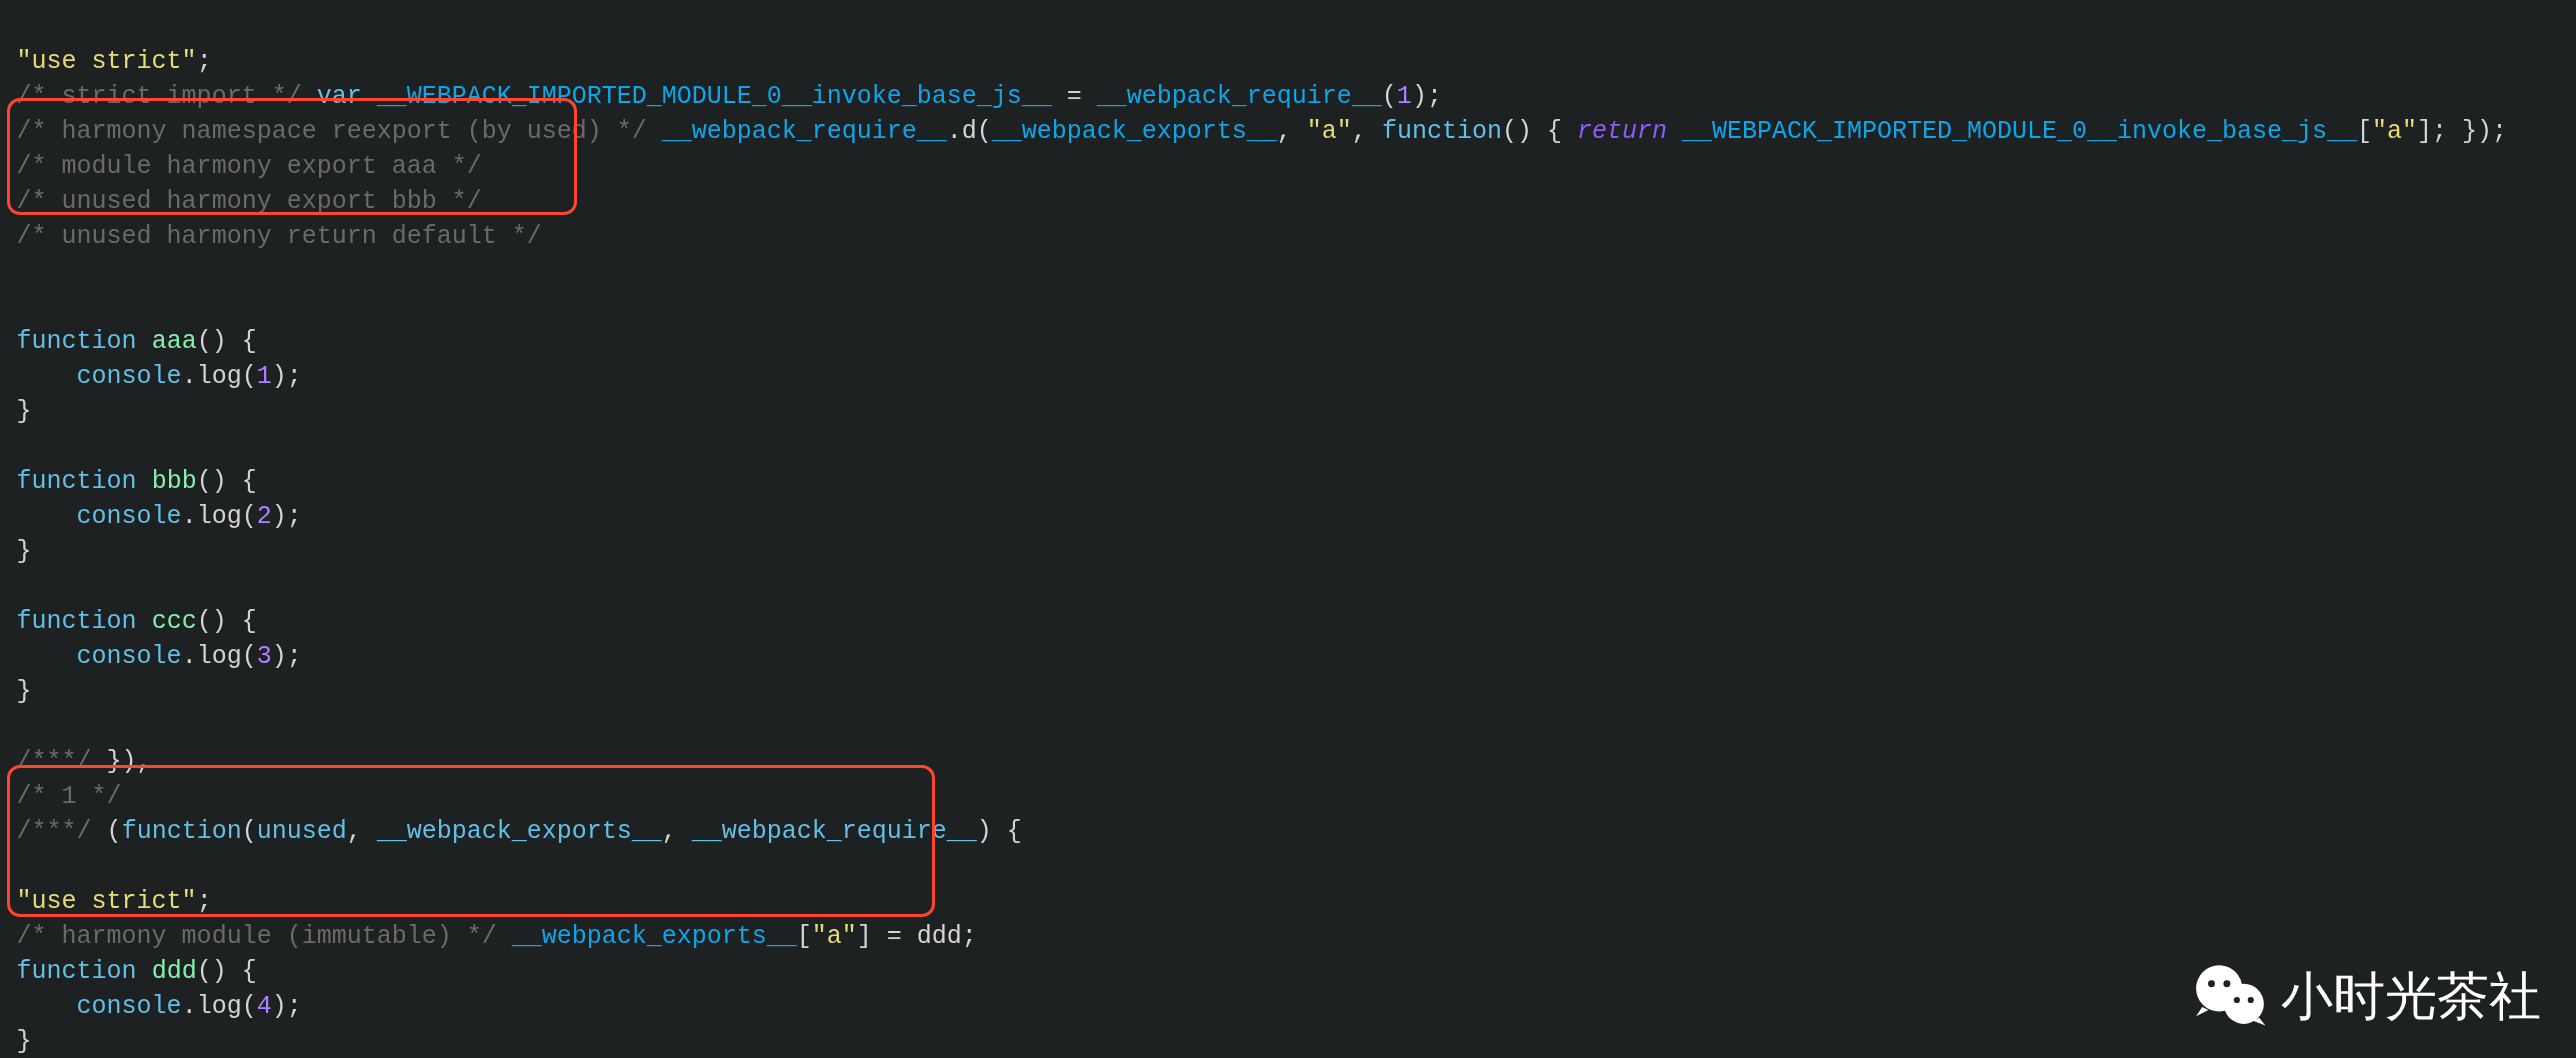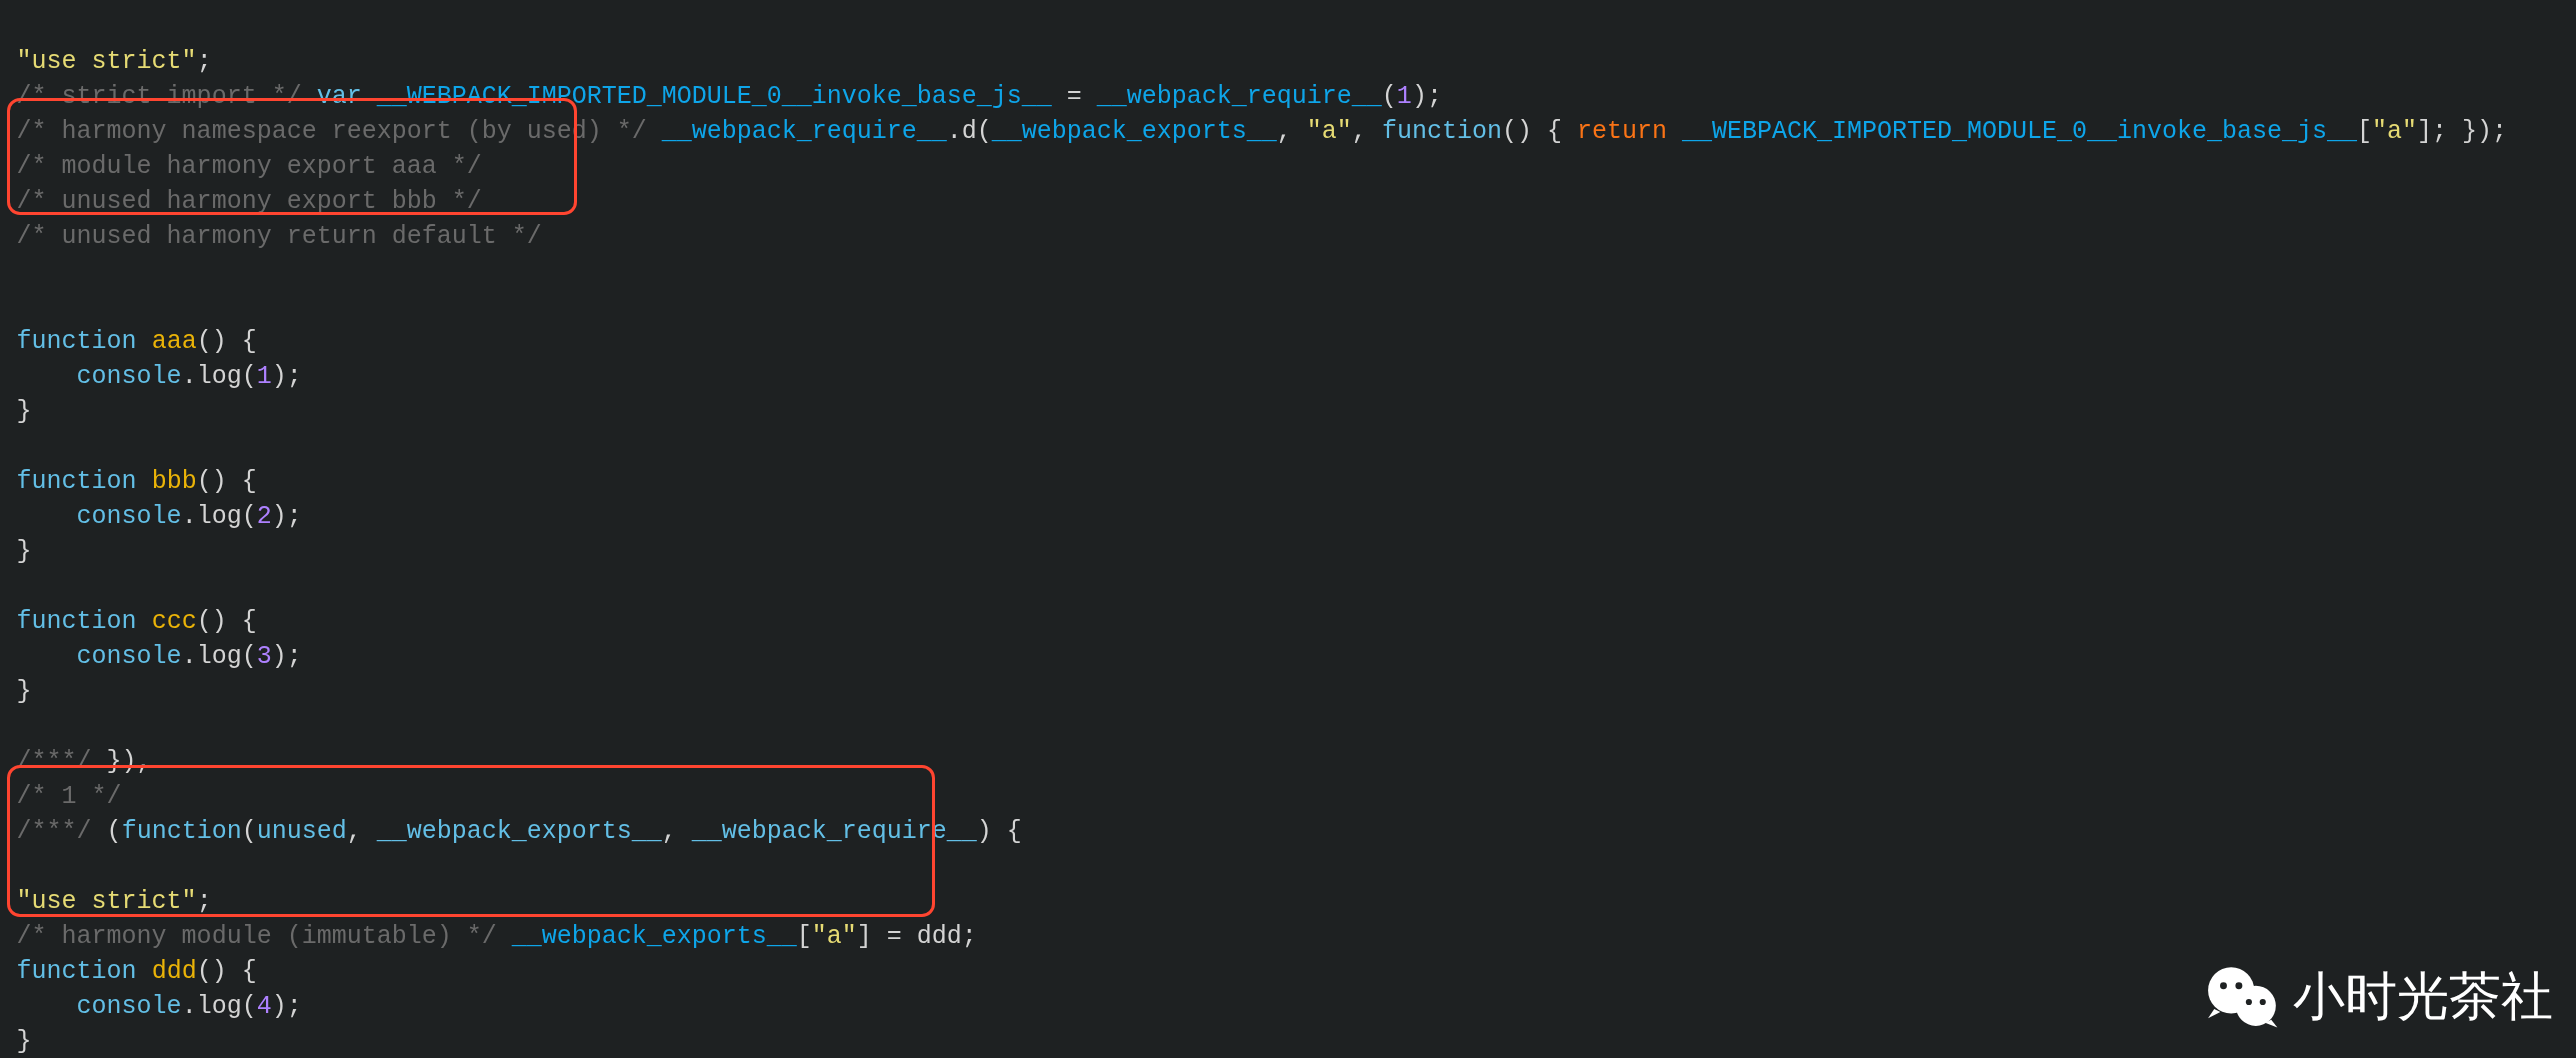--- a/index.html
+++ b/index.html
@@ -1,27 +1,27 @@
 <!DOCTYPE html>
 <html style="font-size:14.8px"><head>
 <meta charset="utf-8">
 <style>
   html,body{margin:0;padding:0;background:#1e2122;width:2576px;height:1058px;overflow:hidden}
   .code{font-family:Menlo,Monaco,"Courier New",monospace;font-size:25px;line-height:35px;padding:9.2px 16.6px;white-space:pre;color:#dcdcdc;position:relative}
   .s{color:#e6db74}
   .c{color:#6a6a6a}
   .kw{color:#63bfe6;}
   .v{color:#0ea5e9}
-  .fn{color:#eab308}
+  .fn{color:#86efac}
   .n{color:#ae81ff}
-  .ret{color:#f97316;}
+  .ret{color:#8b5cf6;font-style:italic}
   .p{color:#d4d4d4}
   .ind{display:inline-block;width:60px}
   .box{position:absolute;border:3.7px solid #ff4530;border-radius:13px;pointer-events:none}
-  .watermark{position:absolute;right:23px;bottom:26px;display:flex;align-items:center;color:#fff;font-size:52px;font-family:"PingFang SC","Microsoft YaHei",sans-serif}
+  .watermark{position:absolute;right:35px;bottom:26px;display:flex;align-items:flex-start;color:#fff;font-size:52px;font-family:"PingFang SC","Microsoft YaHei",sans-serif}
   .wm-icon{width:77px;height:66px;margin-right:11px;position:relative}
   .wm-icon svg{width:100%;height:100%}
 </style>
 </head>
 <body>
 
 <div class="code">
 <span class="s">"use strict"</span><span class="p">;</span>
 <span class="c">/* strict import */</span><span class="kw"> var</span><span class="v"> __WEBPACK_IMPORTED_MODULE_0__invoke_base_js__</span><span class="p"> = </span><span class="v">__webpack_require__</span><span class="p">(</span><span class="n">1</span><span class="p">);</span>
 <span class="c">/* harmony namespace reexport (by used) */</span><span class="v"> __webpack_require__</span><span class="p">.d(</span><span class="v">__webpack_exports__</span><span class="p">, </span><span class="s">"a"</span><span class="p">, </span><span class="kw">function</span><span class="p">() { </span><span class="ret">return</span><span class="v"> __WEBPACK_IMPORTED_MODULE_0__invoke_base_js__</span><span class="p">[</span><span class="s">"a"</span><span class="p">]; });</span>

